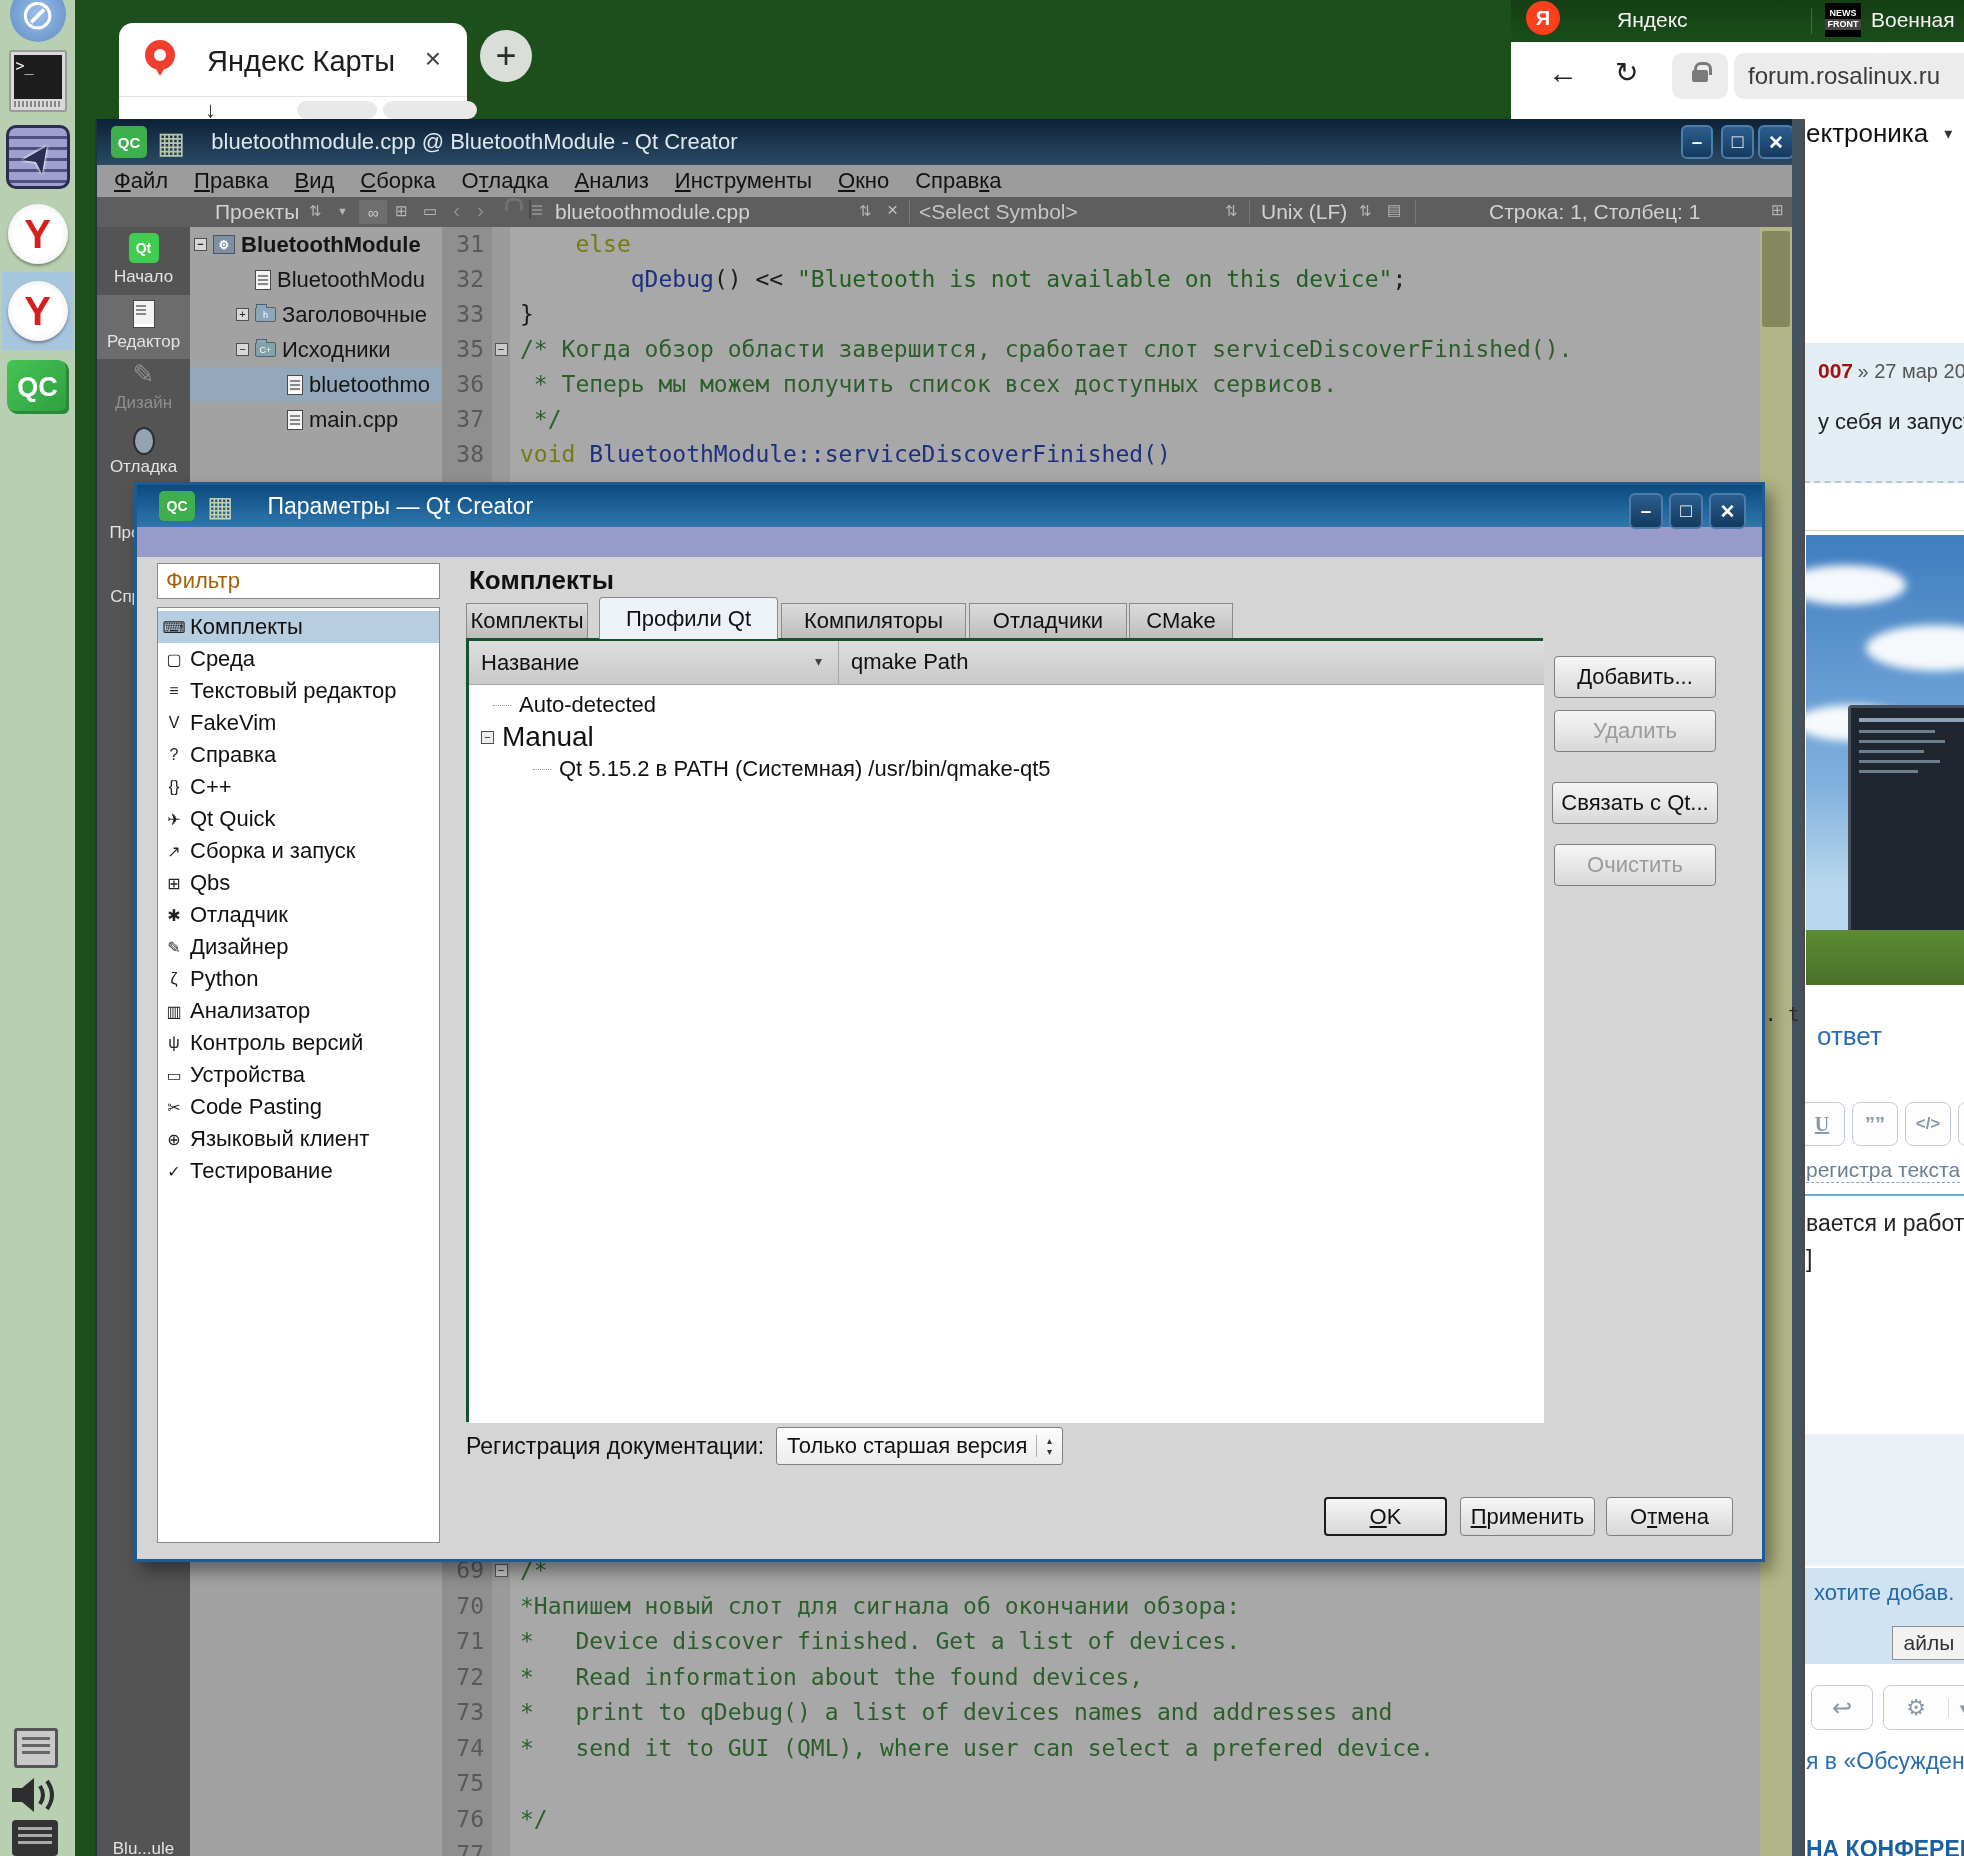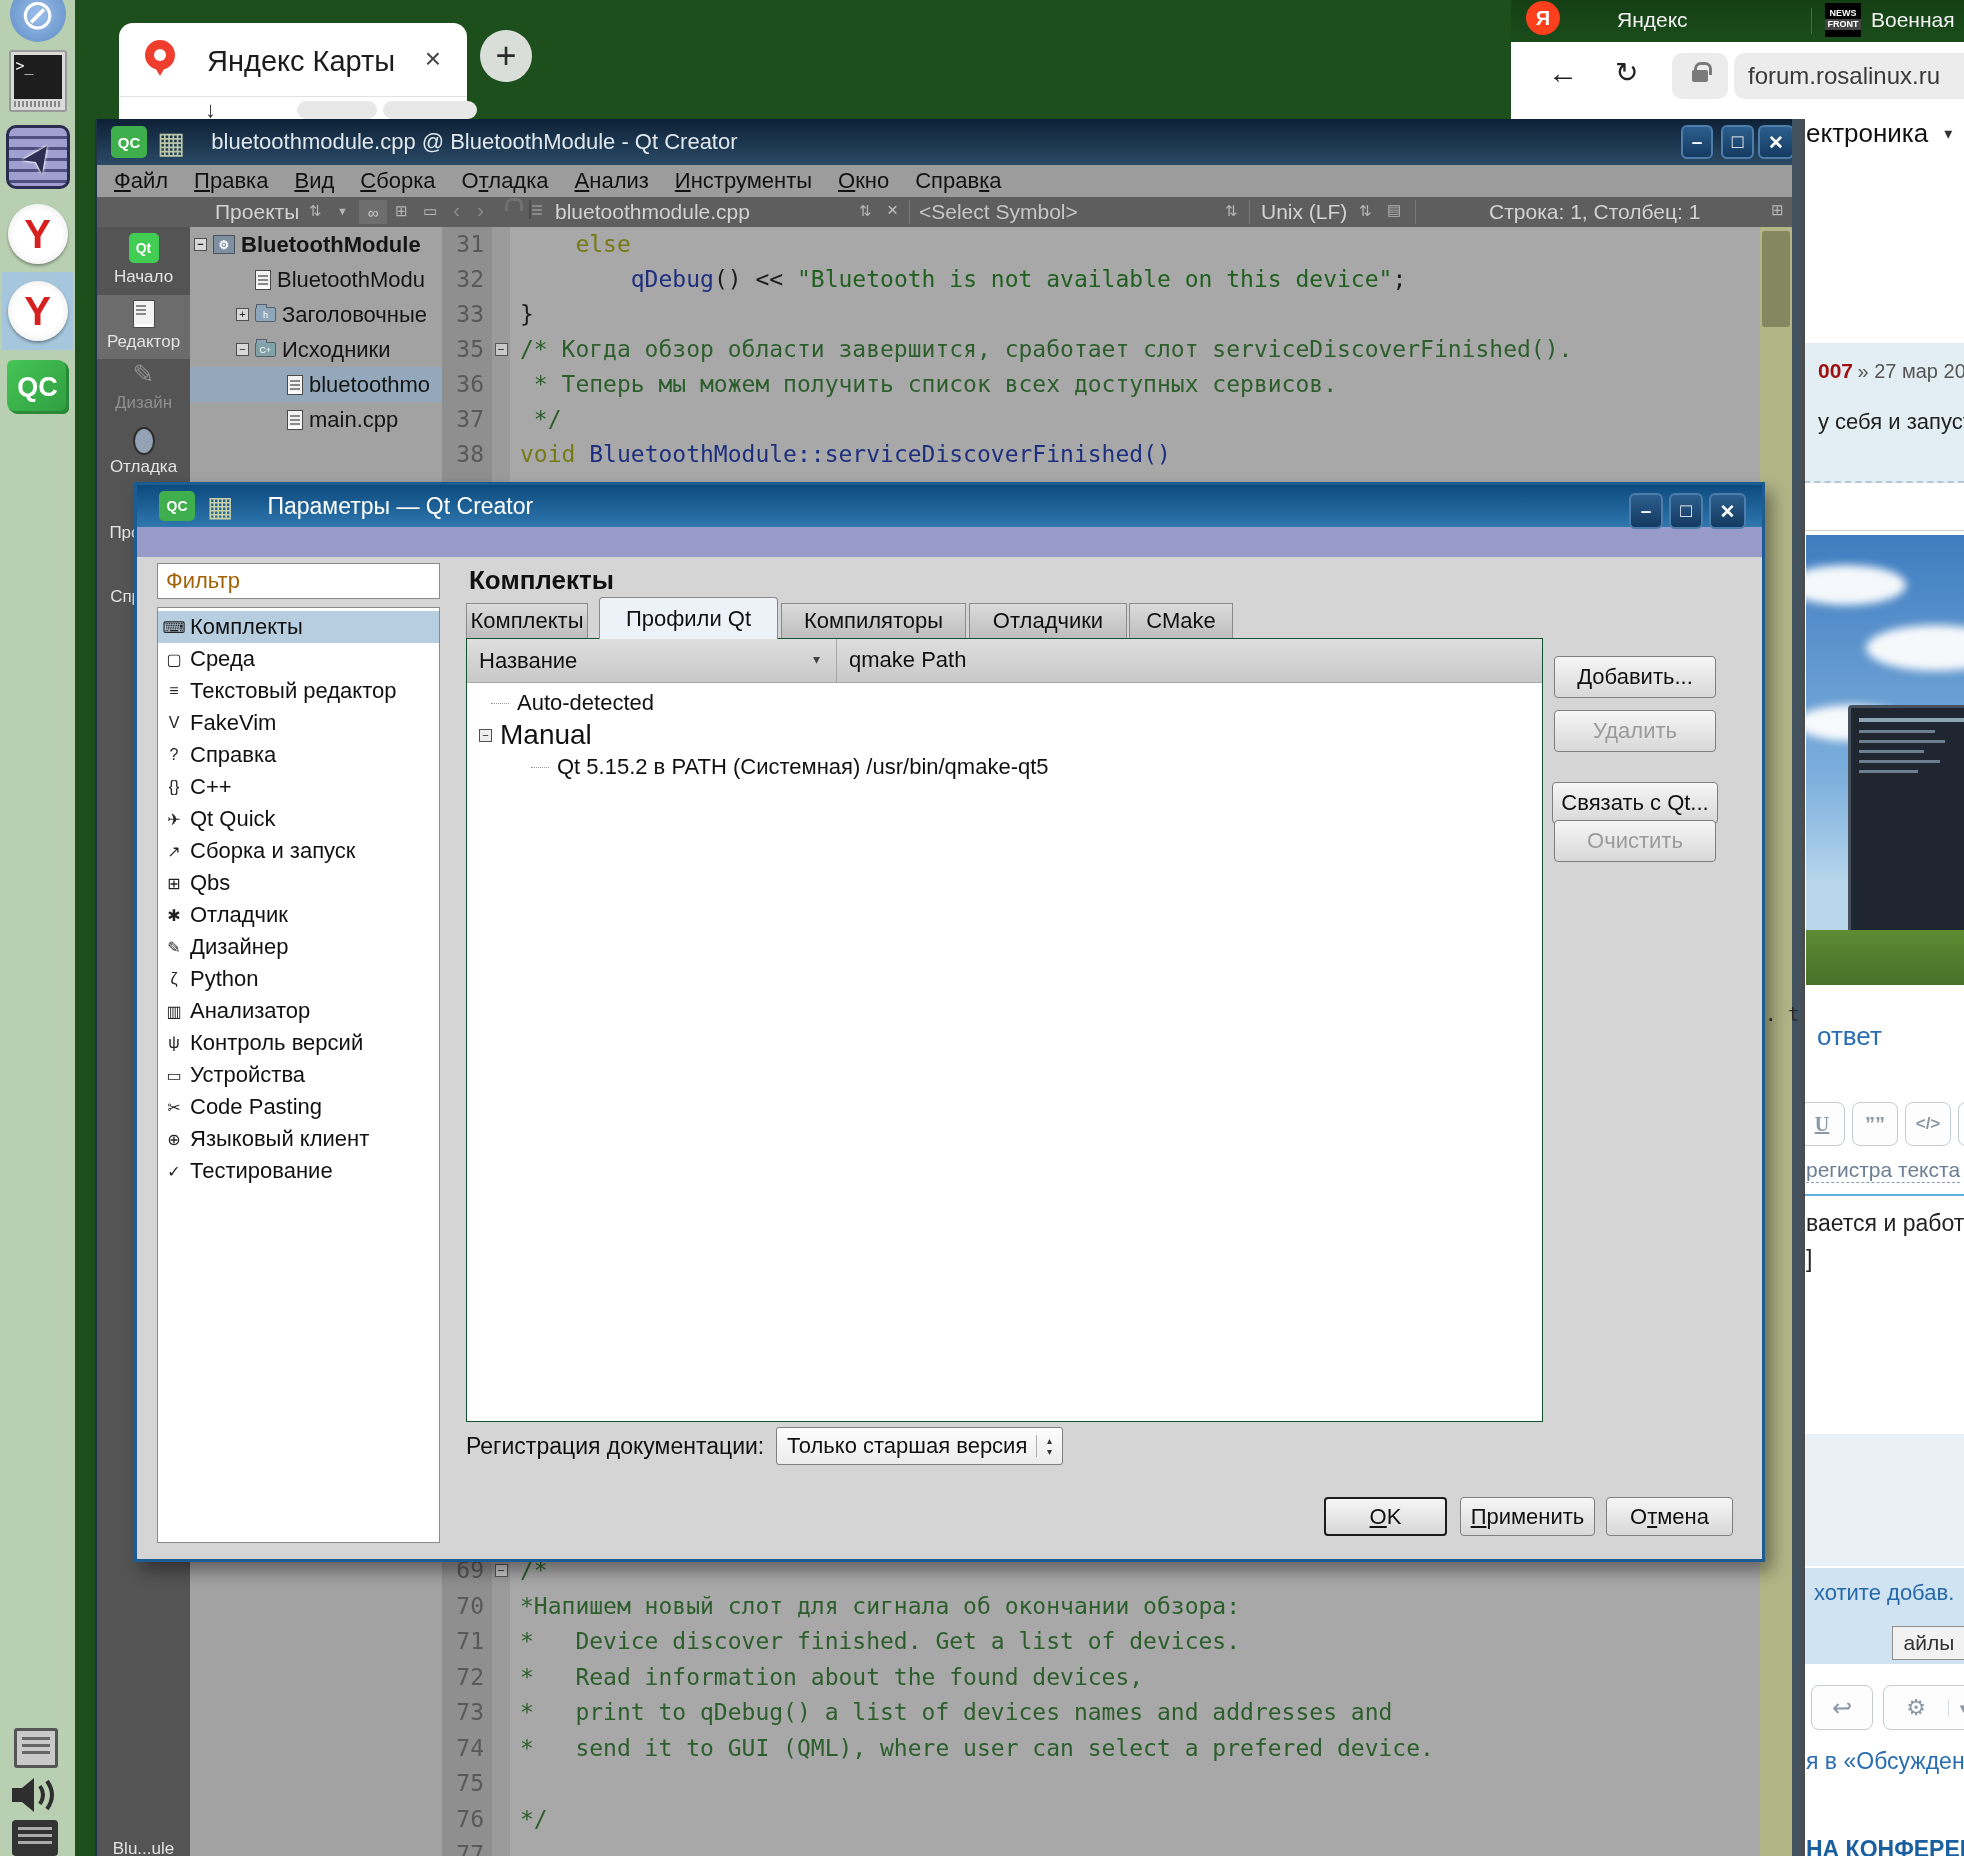--- a/index.html
+++ b/index.html
@@ -451,21 +451,21 @@
   <div class="dtab" style="left:644px;top:118px;width:185px;height:36px">
       <span>Компиляторы</span>
     </div>
   <div class="dtab" style="left:832px;top:118px;width:158px;height:36px">
       <span>Отладчики</span>
     </div>
   <div class="dtab" style="left:992px;top:118px;width:104px;height:36px">
       <span>CMake</span>
     </div>
 
-  <div class="abs" style="left:329px;top:153px;width:1077px;height:784px;border:1px solid #14532d;background:#d5d5d5">
+  <div class="abs" style="left:329px;top:153px;width:1077px;height:784px;border:3px solid #14532d;background:#d5d5d5">
     <div class="abs flexc" style="left:0;top:0;width:1075px;height:44px;background:linear-gradient(#dedede,#c9c9c9);border-bottom:1px solid #a8a8a8">
       <span style="margin-left:12px;font-size:22px;color:#111">Название</span>
       <span class="abs" style="left:346px;top:12px;font-size:14px;color:#444">▾</span>
       <div class="abs" style="left:369px;top:0;width:1px;height:44px;background:#a8a8a8"></div>
       <span class="abs" style="left:382px;top:8px;font-size:22px;color:#111">qmake Path</span>
     </div>
     <div class="abs" style="left:0;top:44px;width:1075px;height:738px;background:#fff;padding-top:4px">
       <div class="flexc" style="height:32px;padding-left:24px;gap:8px">
         <span style="width:18px;border-top:1px dotted #999"></span>
         <span style="font-size:22px;color:#111">Auto-detected</span>
@@ -483,21 +483,21 @@
 
   <div class="abs dlgbtn" style="left:1417px;top:171px;width:162px;height:42px">
       <span>Добавить...</span>
     </div>
   <div class="abs dlgbtn dis" style="left:1417px;top:225px;width:162px;height:42px">
       <span>Удалить</span>
     </div>
   <div class="abs dlgbtn" style="left:1415px;top:297px;width:166px;height:42px">
       <span>Связать с Qt...</span>
     </div>
-  <div class="abs dlgbtn dis" style="left:1417px;top:335px;width:162px;height:42px">
+  <div class="abs dlgbtn dis" style="left:1417px;top:359px;width:162px;height:42px">
       <span>Очистить</span>
     </div>
 
   <span class="abs" style="left:329px;top:948px;font-size:23px;color:#111;white-space:nowrap">Регистрация документации:</span>
   <div class="abs flexc" style="left:639px;top:942px;width:287px;height:38px;background:linear-gradient(#fdfdfd,#ececec);border:1px solid #808080;border-radius:3px">
     <span style="margin-left:10px;font-size:22px;color:#111;white-space:nowrap;flex:1">Только старшая версия</span>
     <span style="width:26px;text-align:center;border-left:1px solid #b0b0b0;font-size:10px;line-height:11px;color:#333">
       <span style="display:block">▴</span>
         <span style="display:block">▾</span>
     </span>

